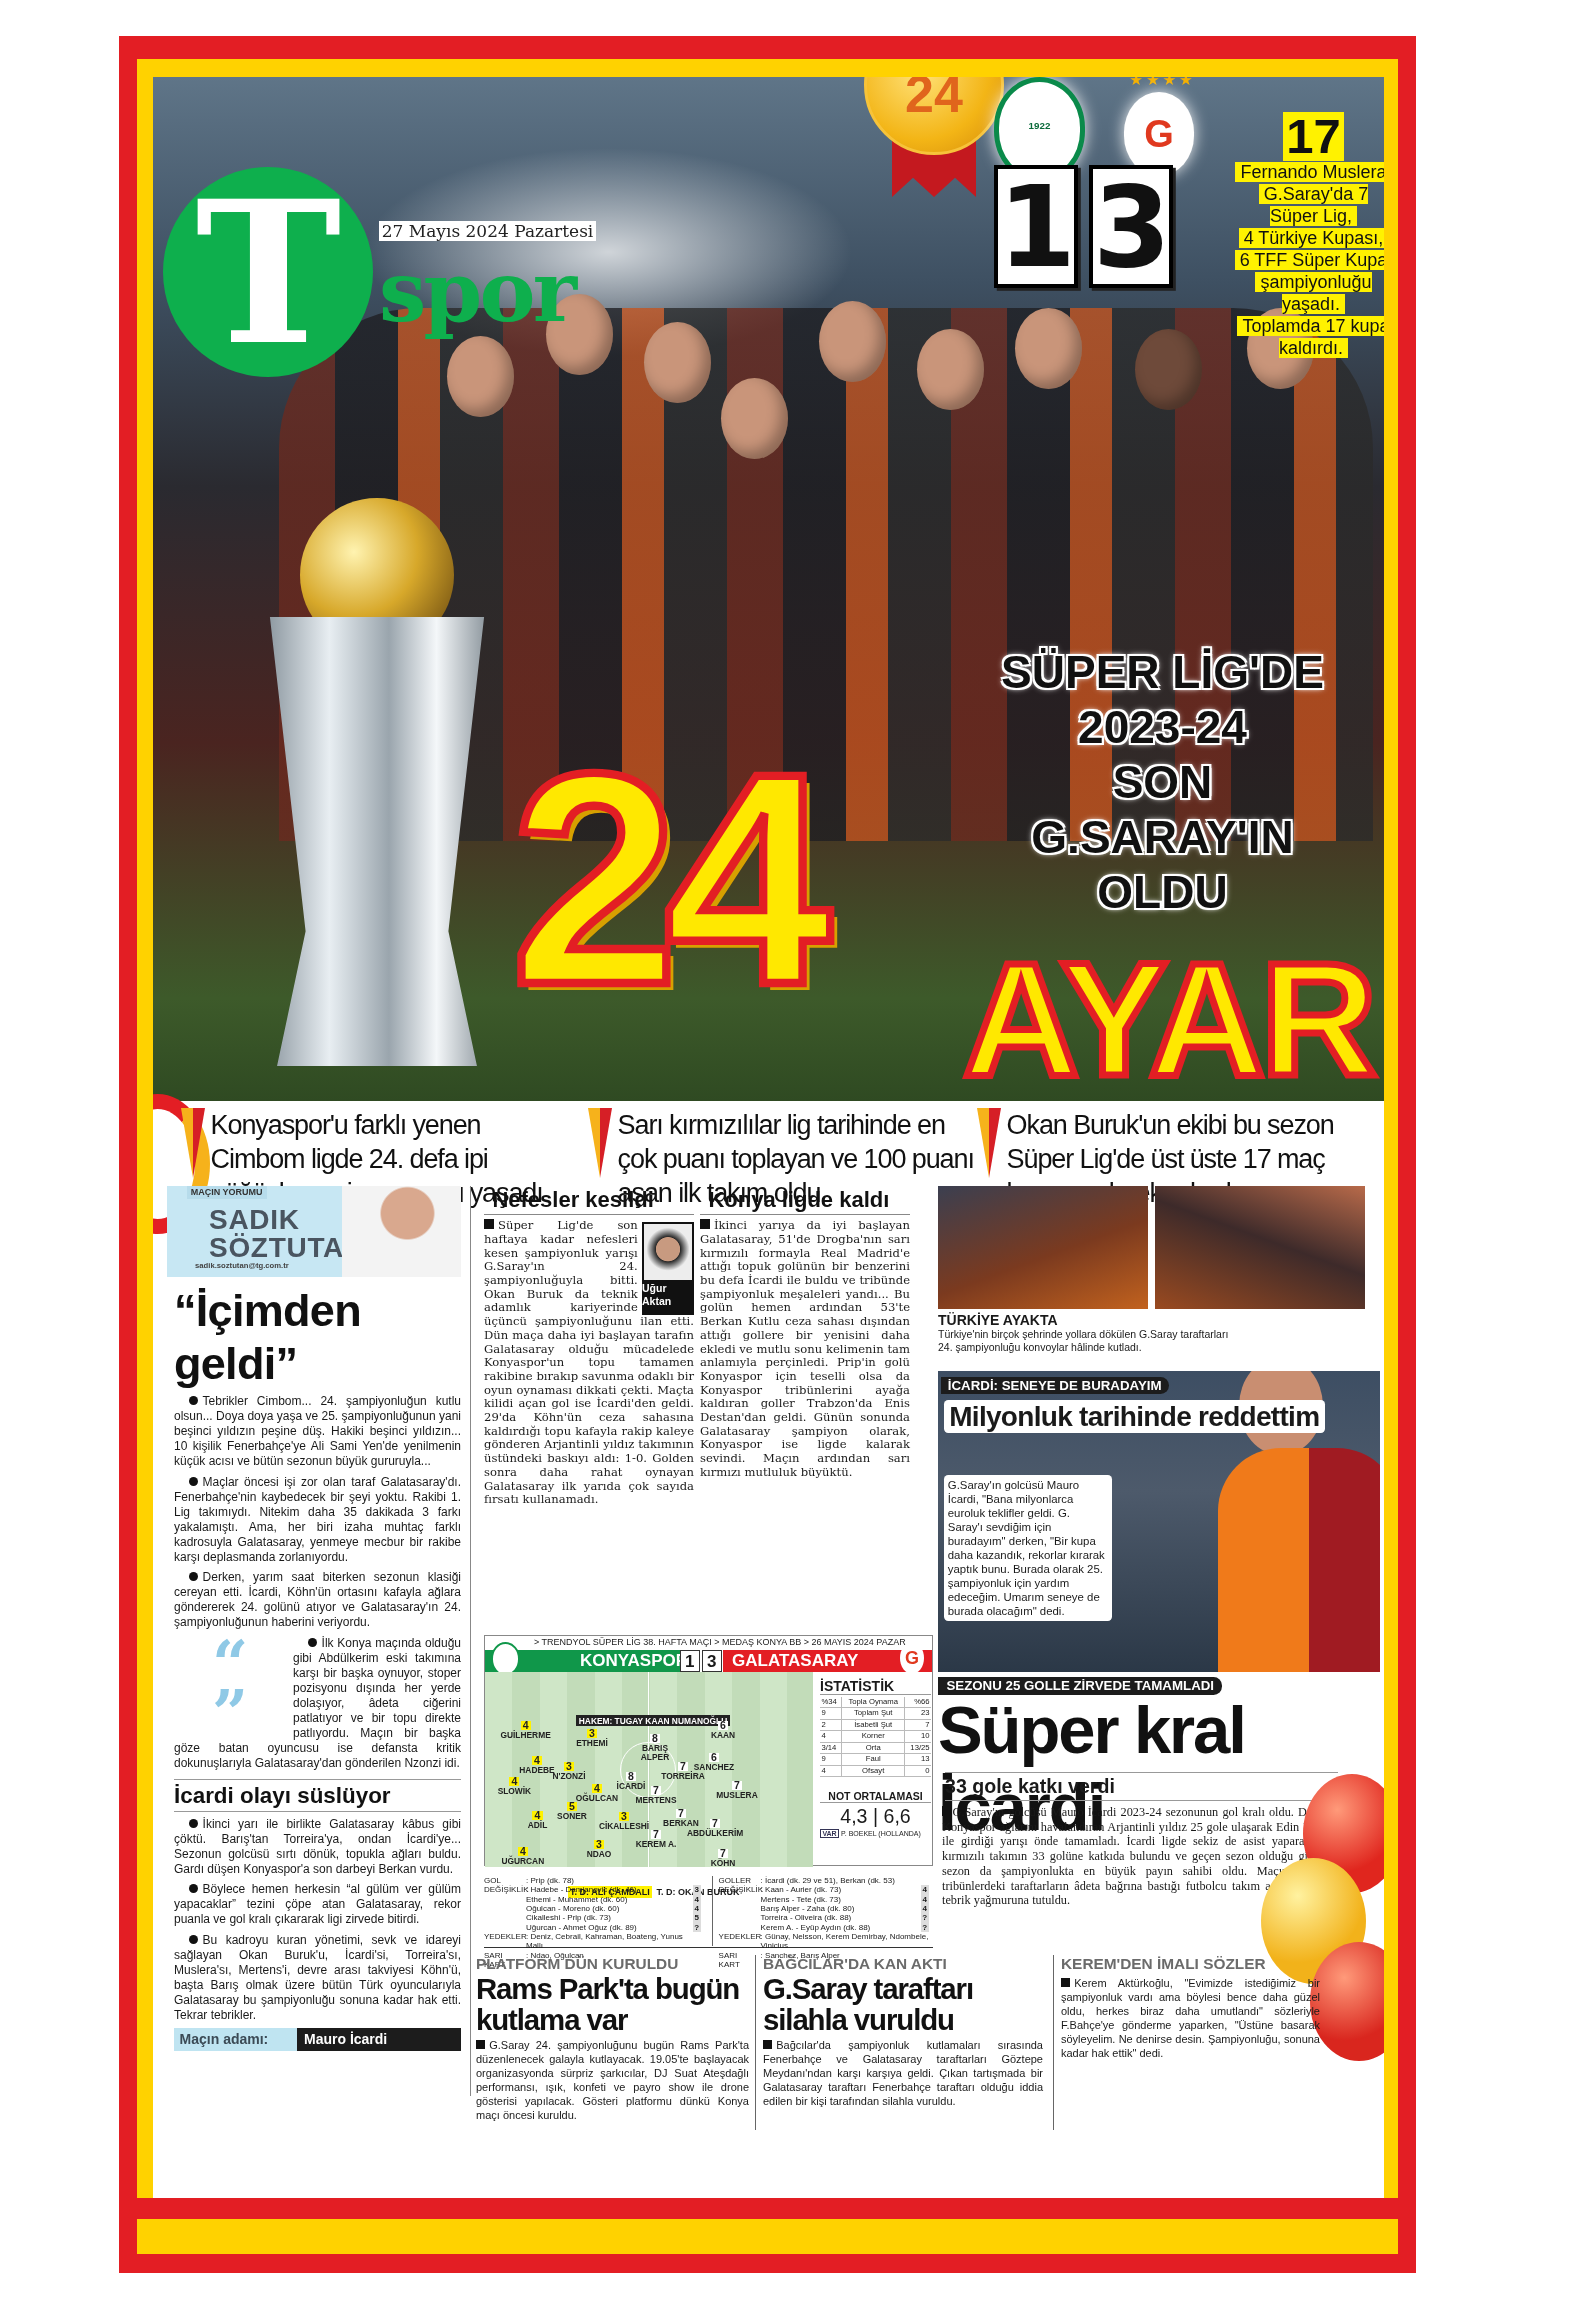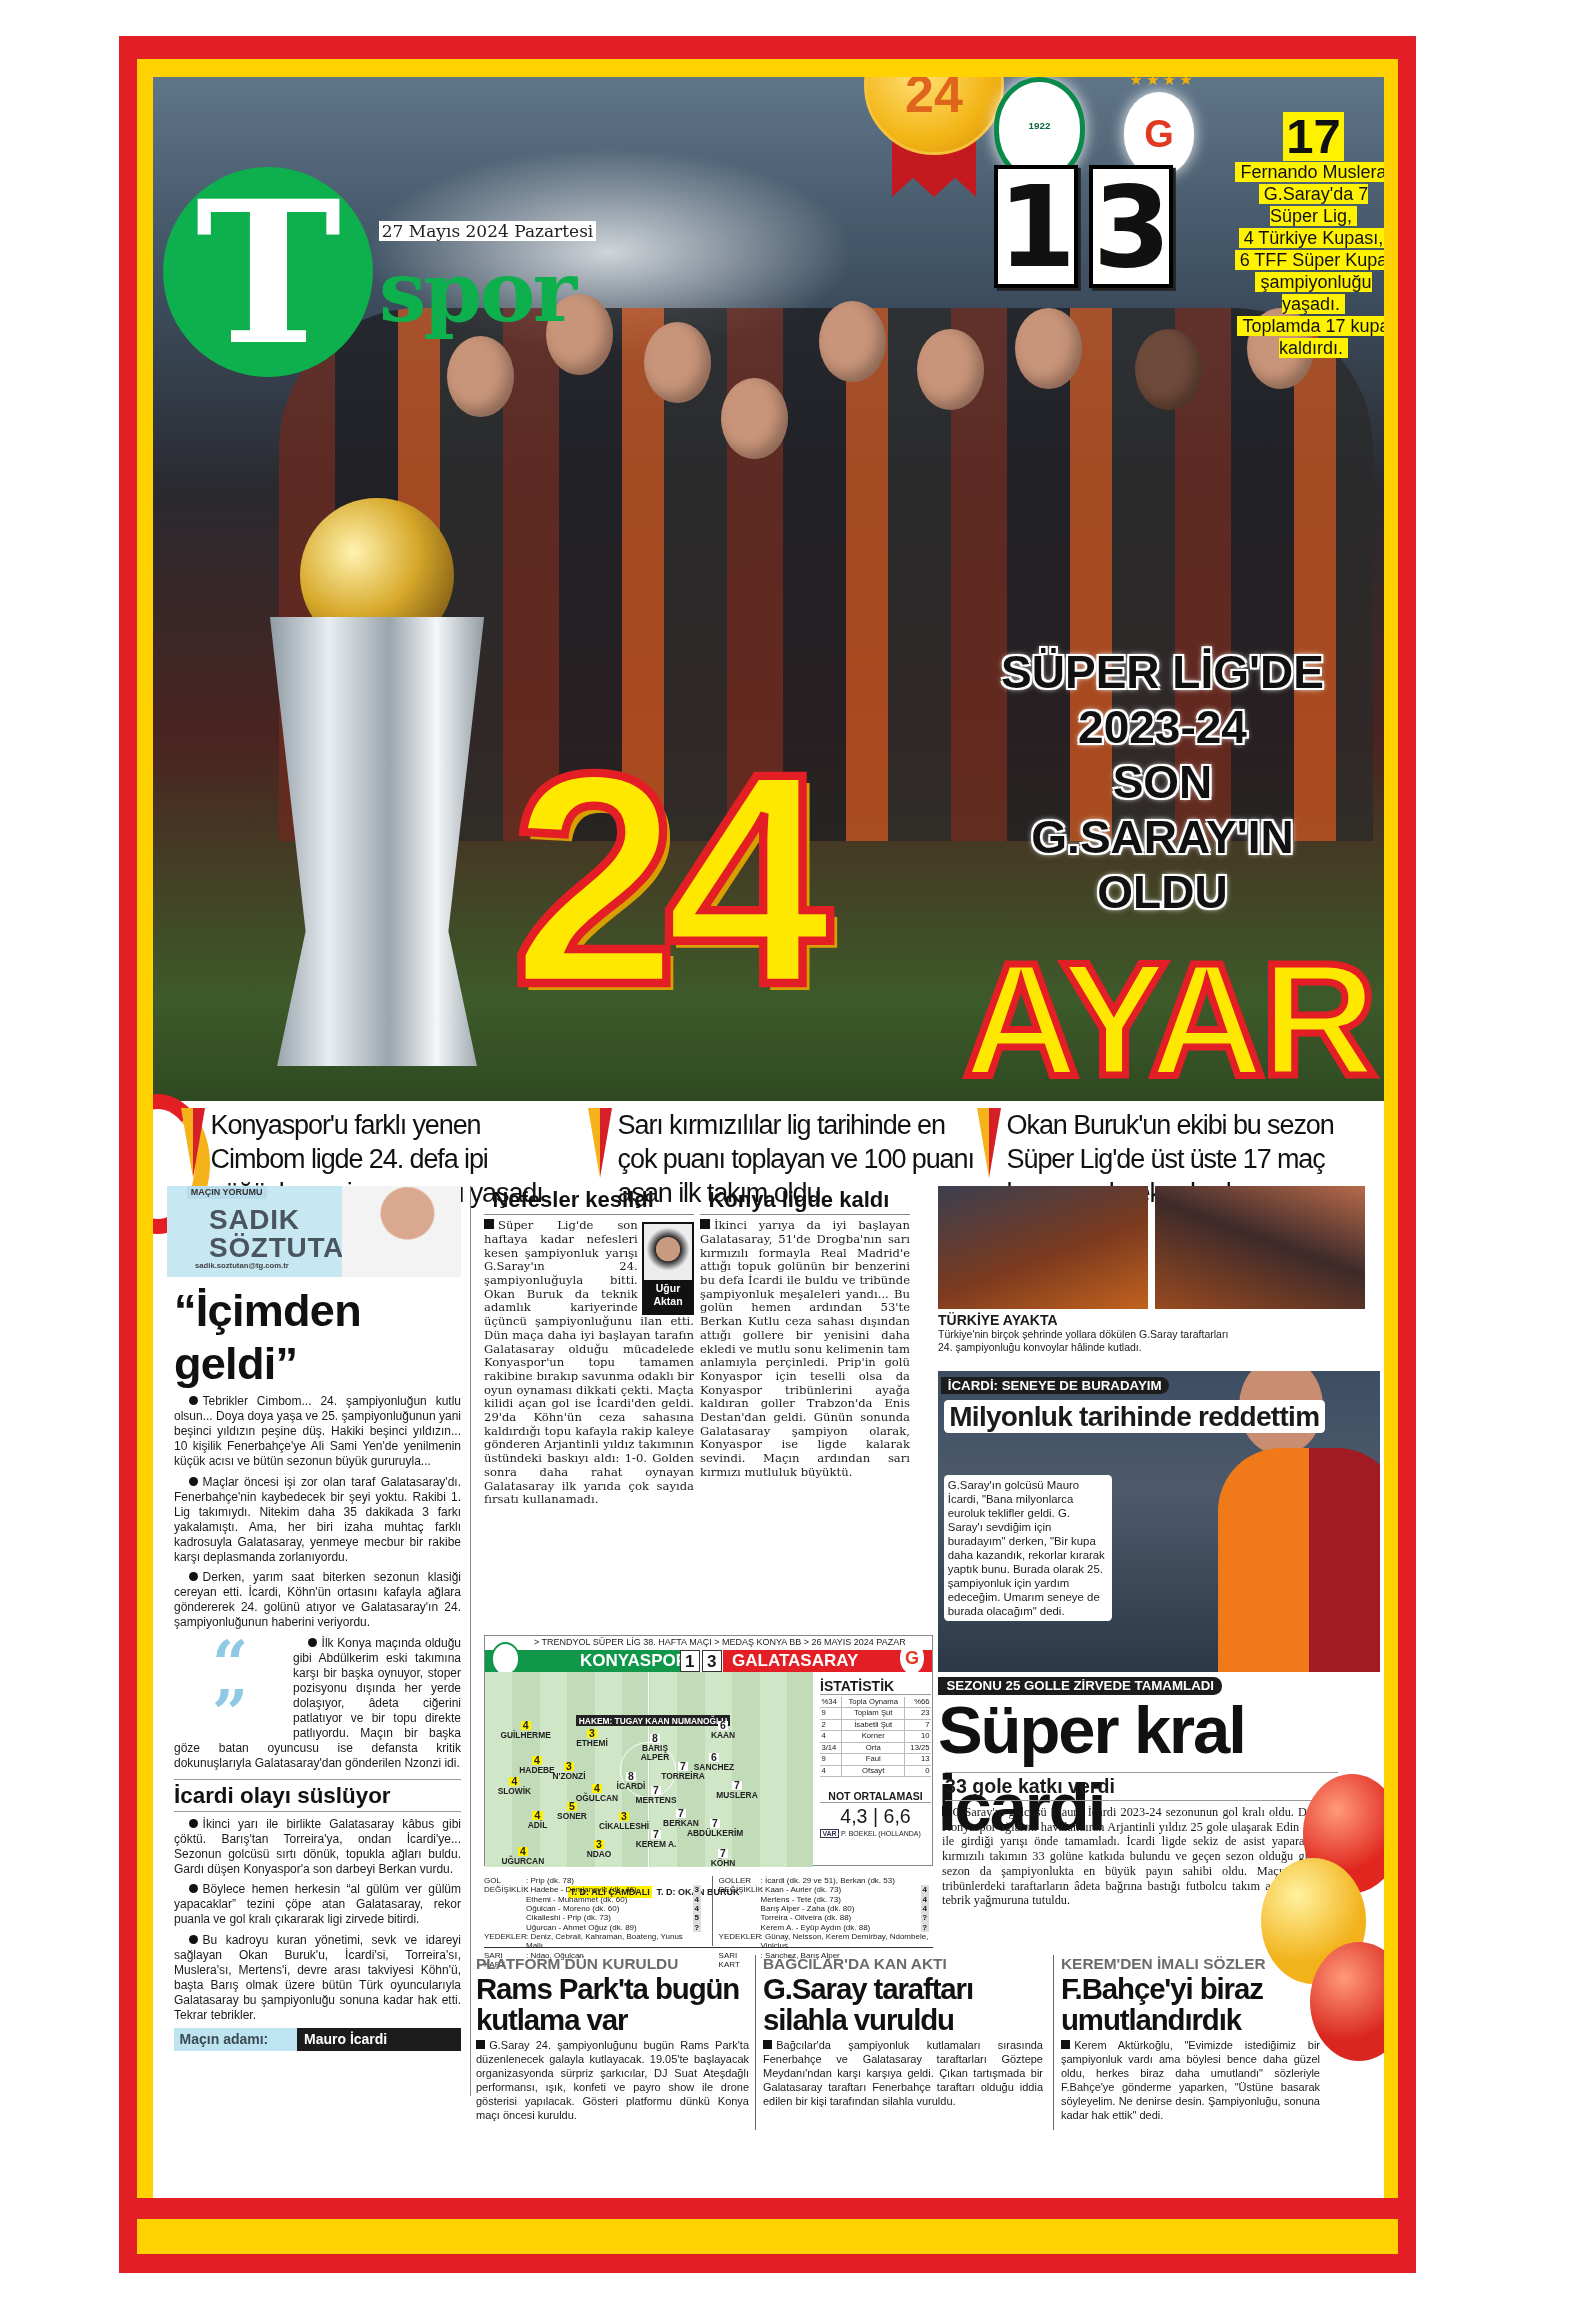--- a/index.html
+++ b/index.html
@@ -64,21 +64,21 @@
 .man .r{flex:1;background:#1c1c1c;color:#fff;font-weight:bold;font-size:14px;line-height:22.4px;padding-left:7px}
 .vrule{position:absolute;left:317px;top:1109px;width:0.7px;height:910px;background:#888}
 
 .col-mid{position:absolute;top:1109px}
 .mid1{left:331px;width:210px}.mid2{left:547px;width:210px}
 .mid-head{font-weight:bold;font-size:22px;line-height:28px;border-bottom:0.7px solid #888;margin-bottom:4.2px;color:#111;padding-left:8.4px}
 .serif{font-family:"DejaVu Serif",serif;font-size:11.6px;line-height:13.7px;text-align:justify;color:#1a1a1a}
 .serif .sq{display:inline-block;width:9.8px;height:9.8px;background:#111;margin-right:4.2px}
 .auth{float:right;width:52px;height:93px;background:#111;margin:2.8px 0 0 4.2px;position:relative}
 .auth .ph{position:absolute;left:2.1px;top:2.1px;width:48px;height:56px;background:radial-gradient(circle at 50% 45%,#c89a80 0 30%,#2a2a2a 32%,#ededed 55%)}
-.auth .nm{position:absolute;left:0;top:60px;width:100%;text-align:center;color:#fff;font-weight:bold;font-size:10.5px;line-height:13.3px}
+.auth .nm{position:absolute;left:0;top:60px;width:100%;color:#fff;font-weight:bold;font-size:10.5px;line-height:13.3px}
 
 .card{position:absolute;left:331px;top:1558px;width:449px;height:231px;border:0.7px solid #888}
 .card .meta{position:absolute;left:49px;top:1.4px;font-size:9px;color:#222}
 .card .bar{position:absolute;left:0;top:14px;width:447px;height:22.4px}
 .bar .g{position:absolute;left:0;top:0;width:195px;height:22.4px;background:#10974a}
 .bar .r{position:absolute;left:238px;top:0;width:209px;height:22.4px;background:#e31e24}
 .bar .t1{position:absolute;left:95px;top:0;color:#fff;font-weight:bold;font-size:17px;line-height:22.4px}
 .bar .t2{position:absolute;left:247px;top:0;color:#fff;font-weight:bold;font-size:17px;line-height:22.4px}
 .bar .s{position:absolute;top:0;width:19.6px;height:22.4px;background:#fff;border:0.7px solid #333;font-weight:bold;font-size:17px;line-height:21px;text-align:center}
 .bar .s1{left:195px}.bar .s2{left:217px}
@@ -475,21 +475,20 @@
   </article>
   <div class="bvr" style="left:602px"></div>
   <article class="bot bot2">
     <div class="k">BAĞCILAR'DA KAN AKTI</div>
     <div class="h">G.Saray taraftarı silahla vuruldu</div>
     <p class="p"><span class="sq"></span><span>Bağcılar'da şampiyonluk kutlamaları sırasında Fenerbahçe ve Galatasaray taraftarları Göztepe Meydanı'ndan karşı karşıya geldi. Çıkan tartışmada bir Galatasaray taraftarı Fenerbahçe taraftarı olduğu iddia edilen bir kişi tarafından silahla vuruldu.</span></p>
   </article>
   <div class="bvr" style="left:900px"></div>
   <article class="bot bot3">
     <div class="k">KEREM'DEN İMALI SÖZLER</div>
-    <div class="h">F.Bahçe'yi biraz umutlandırdık</div>
     <p class="p"><span class="sq"></span><span>Kerem Aktürkoğlu, "Evimizde istediğimiz bir şampiyonluk vardı ama böylesi bence daha güzel oldu, herkes biraz daha umutlandı" sözleriyle F.Bahçe'ye gönderme yaparken, "Üstüne basarak söyleyelim. Ne denirse desin. Şampiyonluğu, sonuna kadar hak ettik" dedi.</span></p>
   </article>
 </div>
 
 <div class="bottom-band">
   <div class="r"></div>
   <div class="y"></div>
 </div>
 
 

